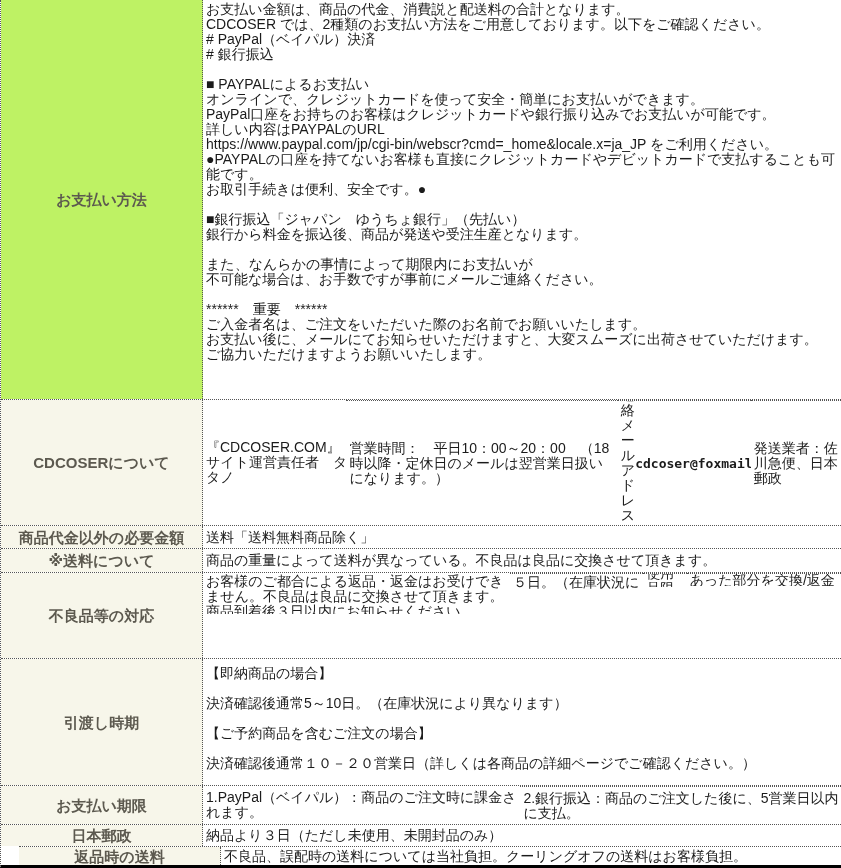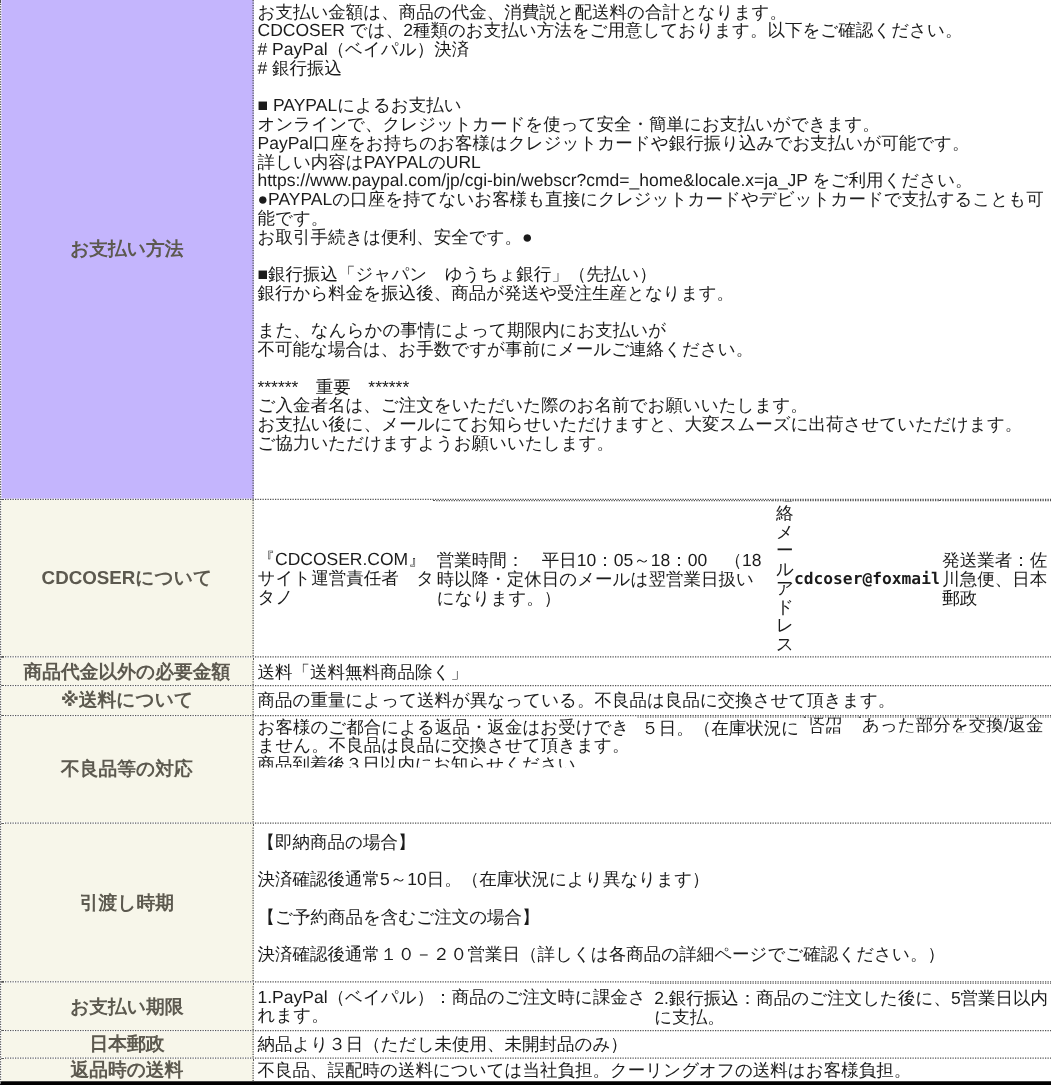--- a/index.html
+++ b/index.html
@@ -17,21 +17,21 @@
   .row{display:flex;box-sizing:border-box;overflow:hidden;flex:0 0 auto;}
   .row + .row{border-top:1px dotted #555;}
   .head{
     flex:0 0 202px;width:202px;box-sizing:border-box;
     border-right:1px dotted #555;
     background:#f7f6ea;color:#5c594f;
     font-weight:bold;font-size:15px;line-height:17px;
     display:flex;align-items:center;justify-content:center;
     text-align:center;padding:0 4px;
   }
-  .head.white{background:#c4b5fd;text-align:right;}
+  .head.white{background:#bef264;text-align:right;}
   .content{flex:1 1 auto;min-width:0;box-sizing:border-box;overflow:hidden;}
   .textblock{
     font-size:14px;line-height:15px;white-space:pre-wrap;
     padding:2px 2px 2px 3px;word-break:break-all;
   }
   .row-delivery .textblock{padding-top:7px;}
   .subcol{display:flex;flex-direction:row;height:100%;}
   .subrow{
     box-sizing:border-box;display:flex;align-items:center;
     font-size:14px;line-height:15px;padding:0 2px 0 3px;overflow:hidden;
@@ -43,21 +43,21 @@
   .email{font-weight:bold;font-family:"DejaVu Sans Mono","Liberation Mono",monospace;font-size:13px;}
   
   .row-payment{height:399px;}
   .row-about{height:126px;}
   .row-extra{height:23px;}
   .row-shipnote{height:24px;}
   .row-defect{height:86px;}
   .row-delivery{height:127px;}
   .row-deadline{height:39px;}
   .row-return-deadline{height:22px;}
-  .row-return-shipping{height:19px;}
+  .row-return-shipping{height:19px;margin-left:18px;}
   .row-defect .sub1{height:41px;}
   .row-defect .sub2{height:18px;}
   .row-defect .sub3{height:14px;}
   .row-defect .sub4{height:13px;}
   .single{display:flex;align-items:center;height:100%;}
   .textline{font-size:14px;line-height:15px;padding-left:3px;white-space:nowrap;}
 </style>
 </head>
 <body>
 
@@ -90,21 +90,21 @@
 お支払い後に、メールにてお知らせいただけますと、大変スムーズに出荷させていただけます。
 ご協力いただけますようお願いいたします。</div>
     </div>
   </div>
 
   <div class="row row-about">
     <div class="head">CDCOSERについて</div>
     <div class="content">
       <div class="subcol">
         <div class="subrow grow">『CDCOSER.COM』　サイト運営責任者　タタノ</div>
-        <div class="subrow grow">営業時間：　平日10：05～18：00　（18時以降・定休日のメールは翌営業日扱いになります。）</div>
+        <div class="subrow grow">営業時間：　平日10：00～20：00　（18時以降・定休日のメールは翌営業日扱いになります。）</div>
         <div class="subrow grow">
           <span>連絡メールアドレス ：</span>
             <span class="email">cdcoser@foxmail.com</span>
         </div>
         <div class="subrow grow">発送業者：佐川急便、日本郵政</div>
       </div>
     </div>
   </div>
 
   <div class="row row-extra">

